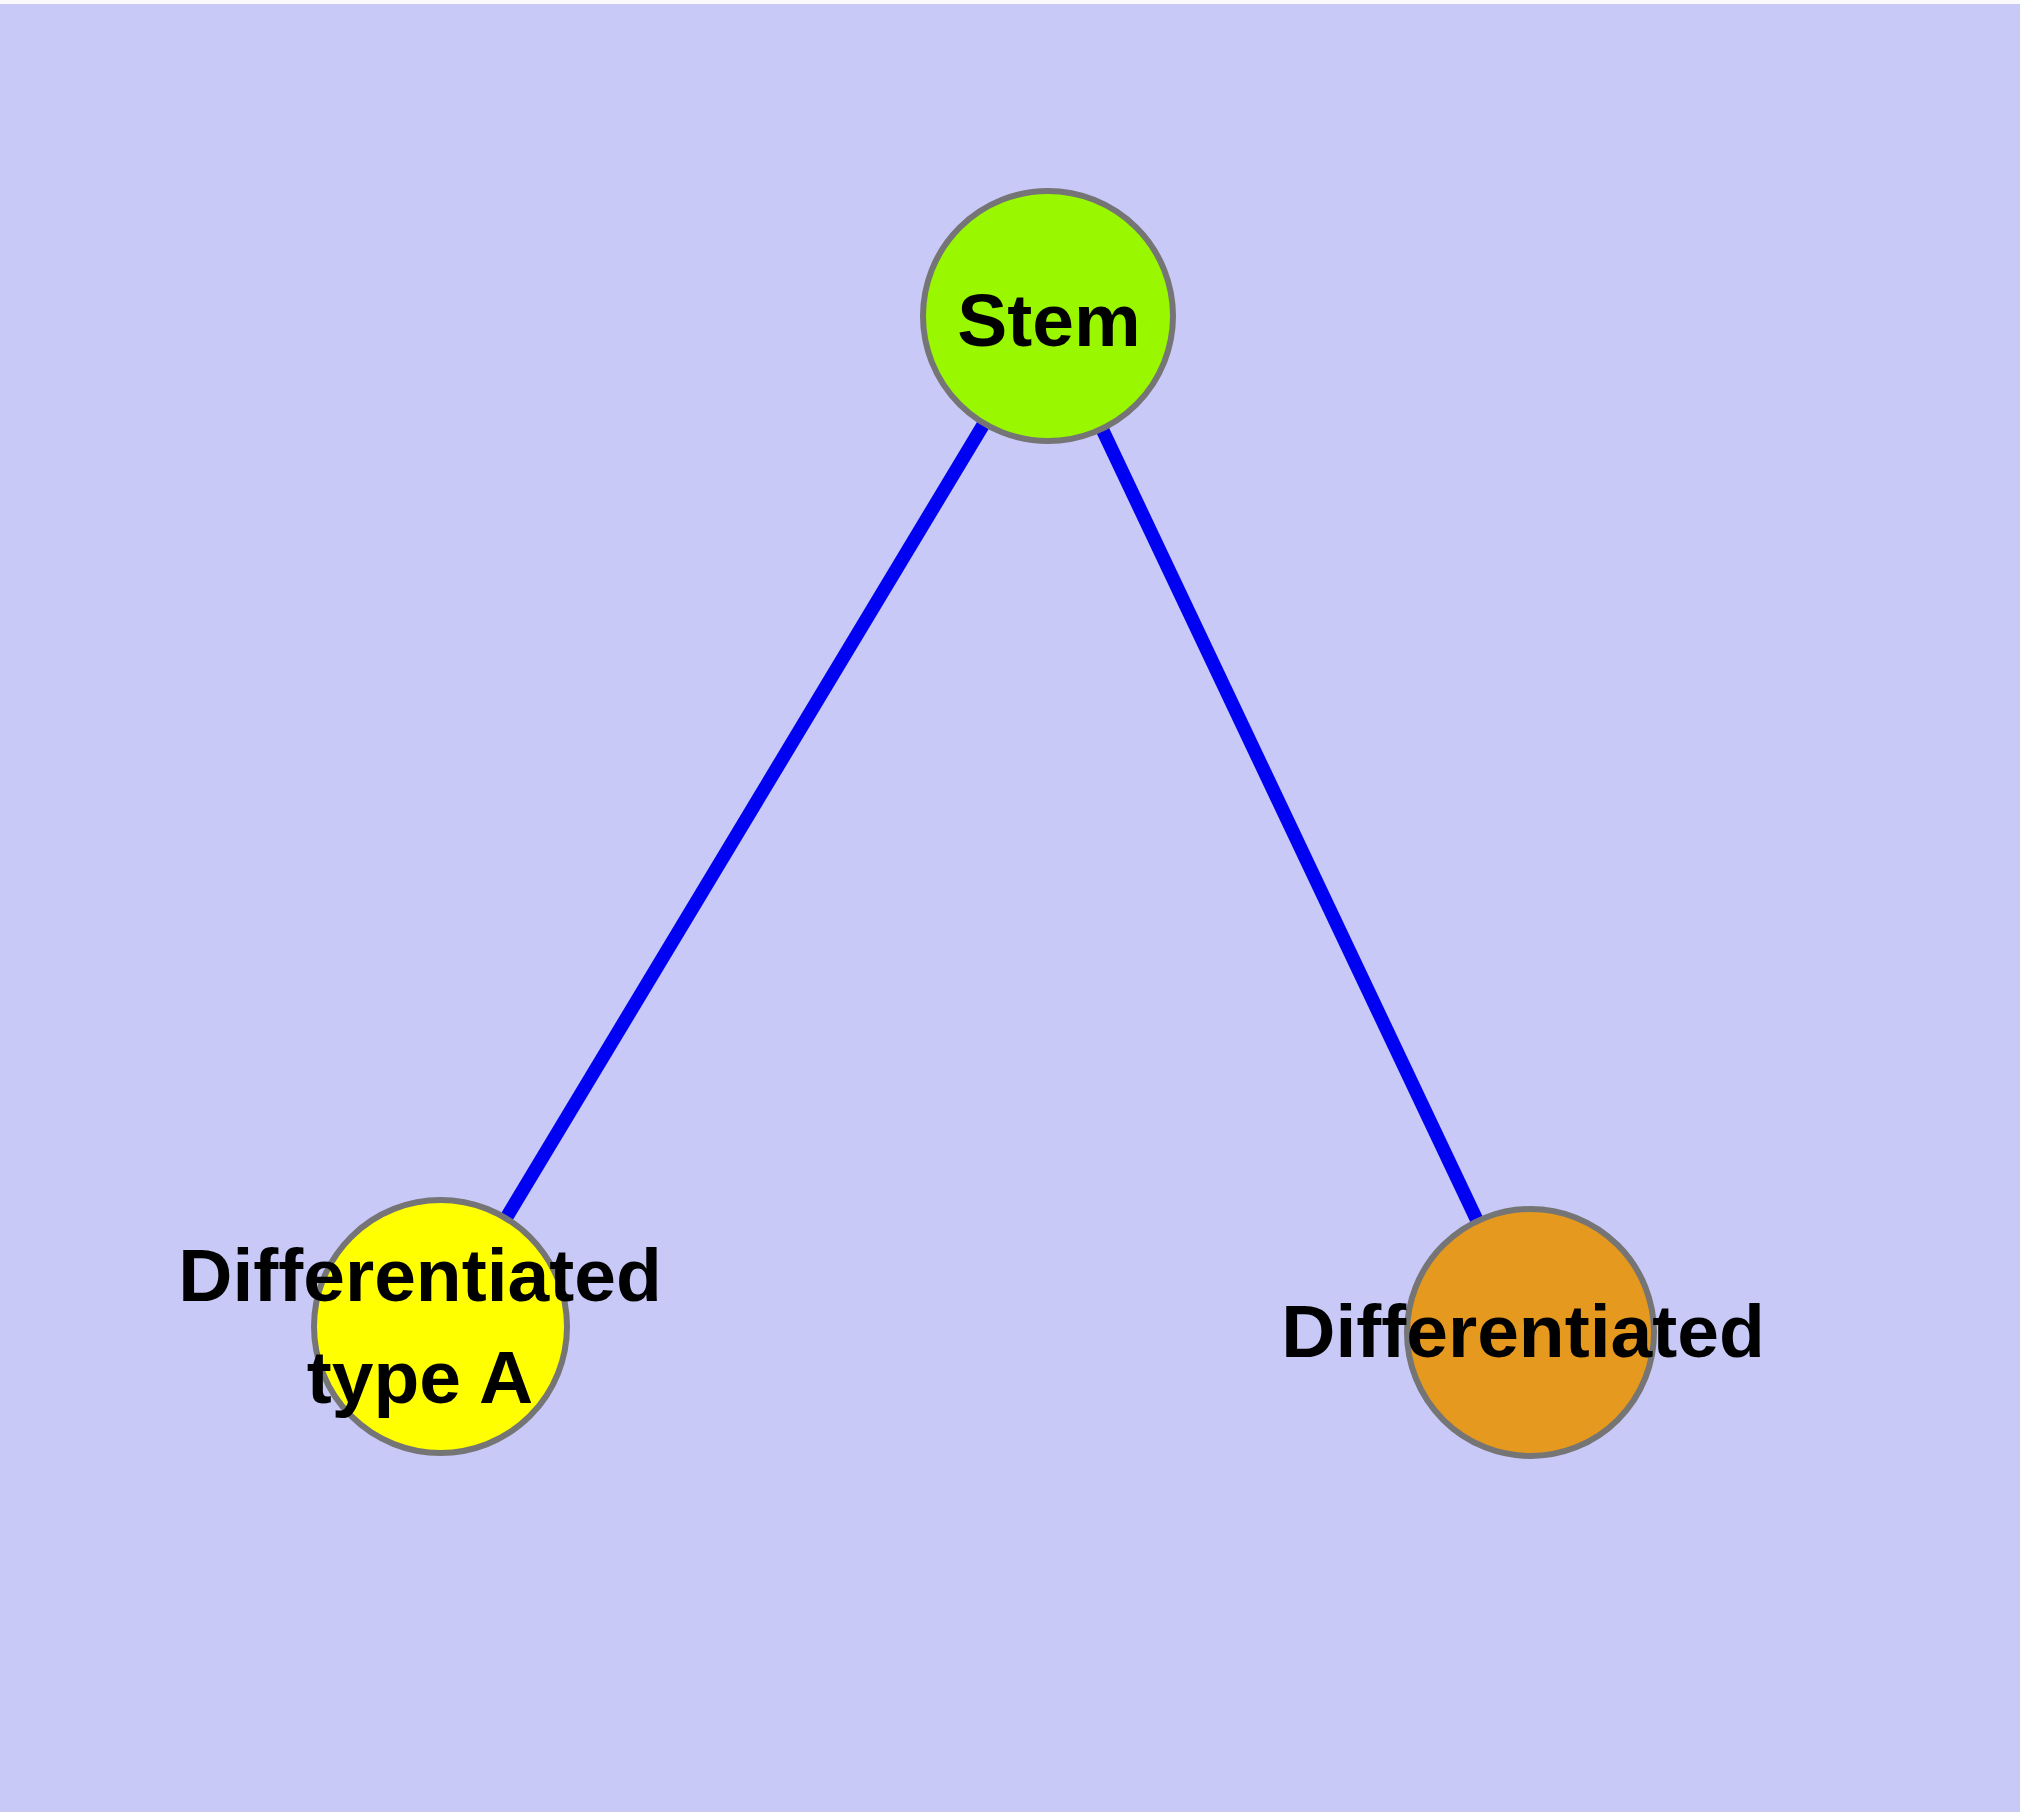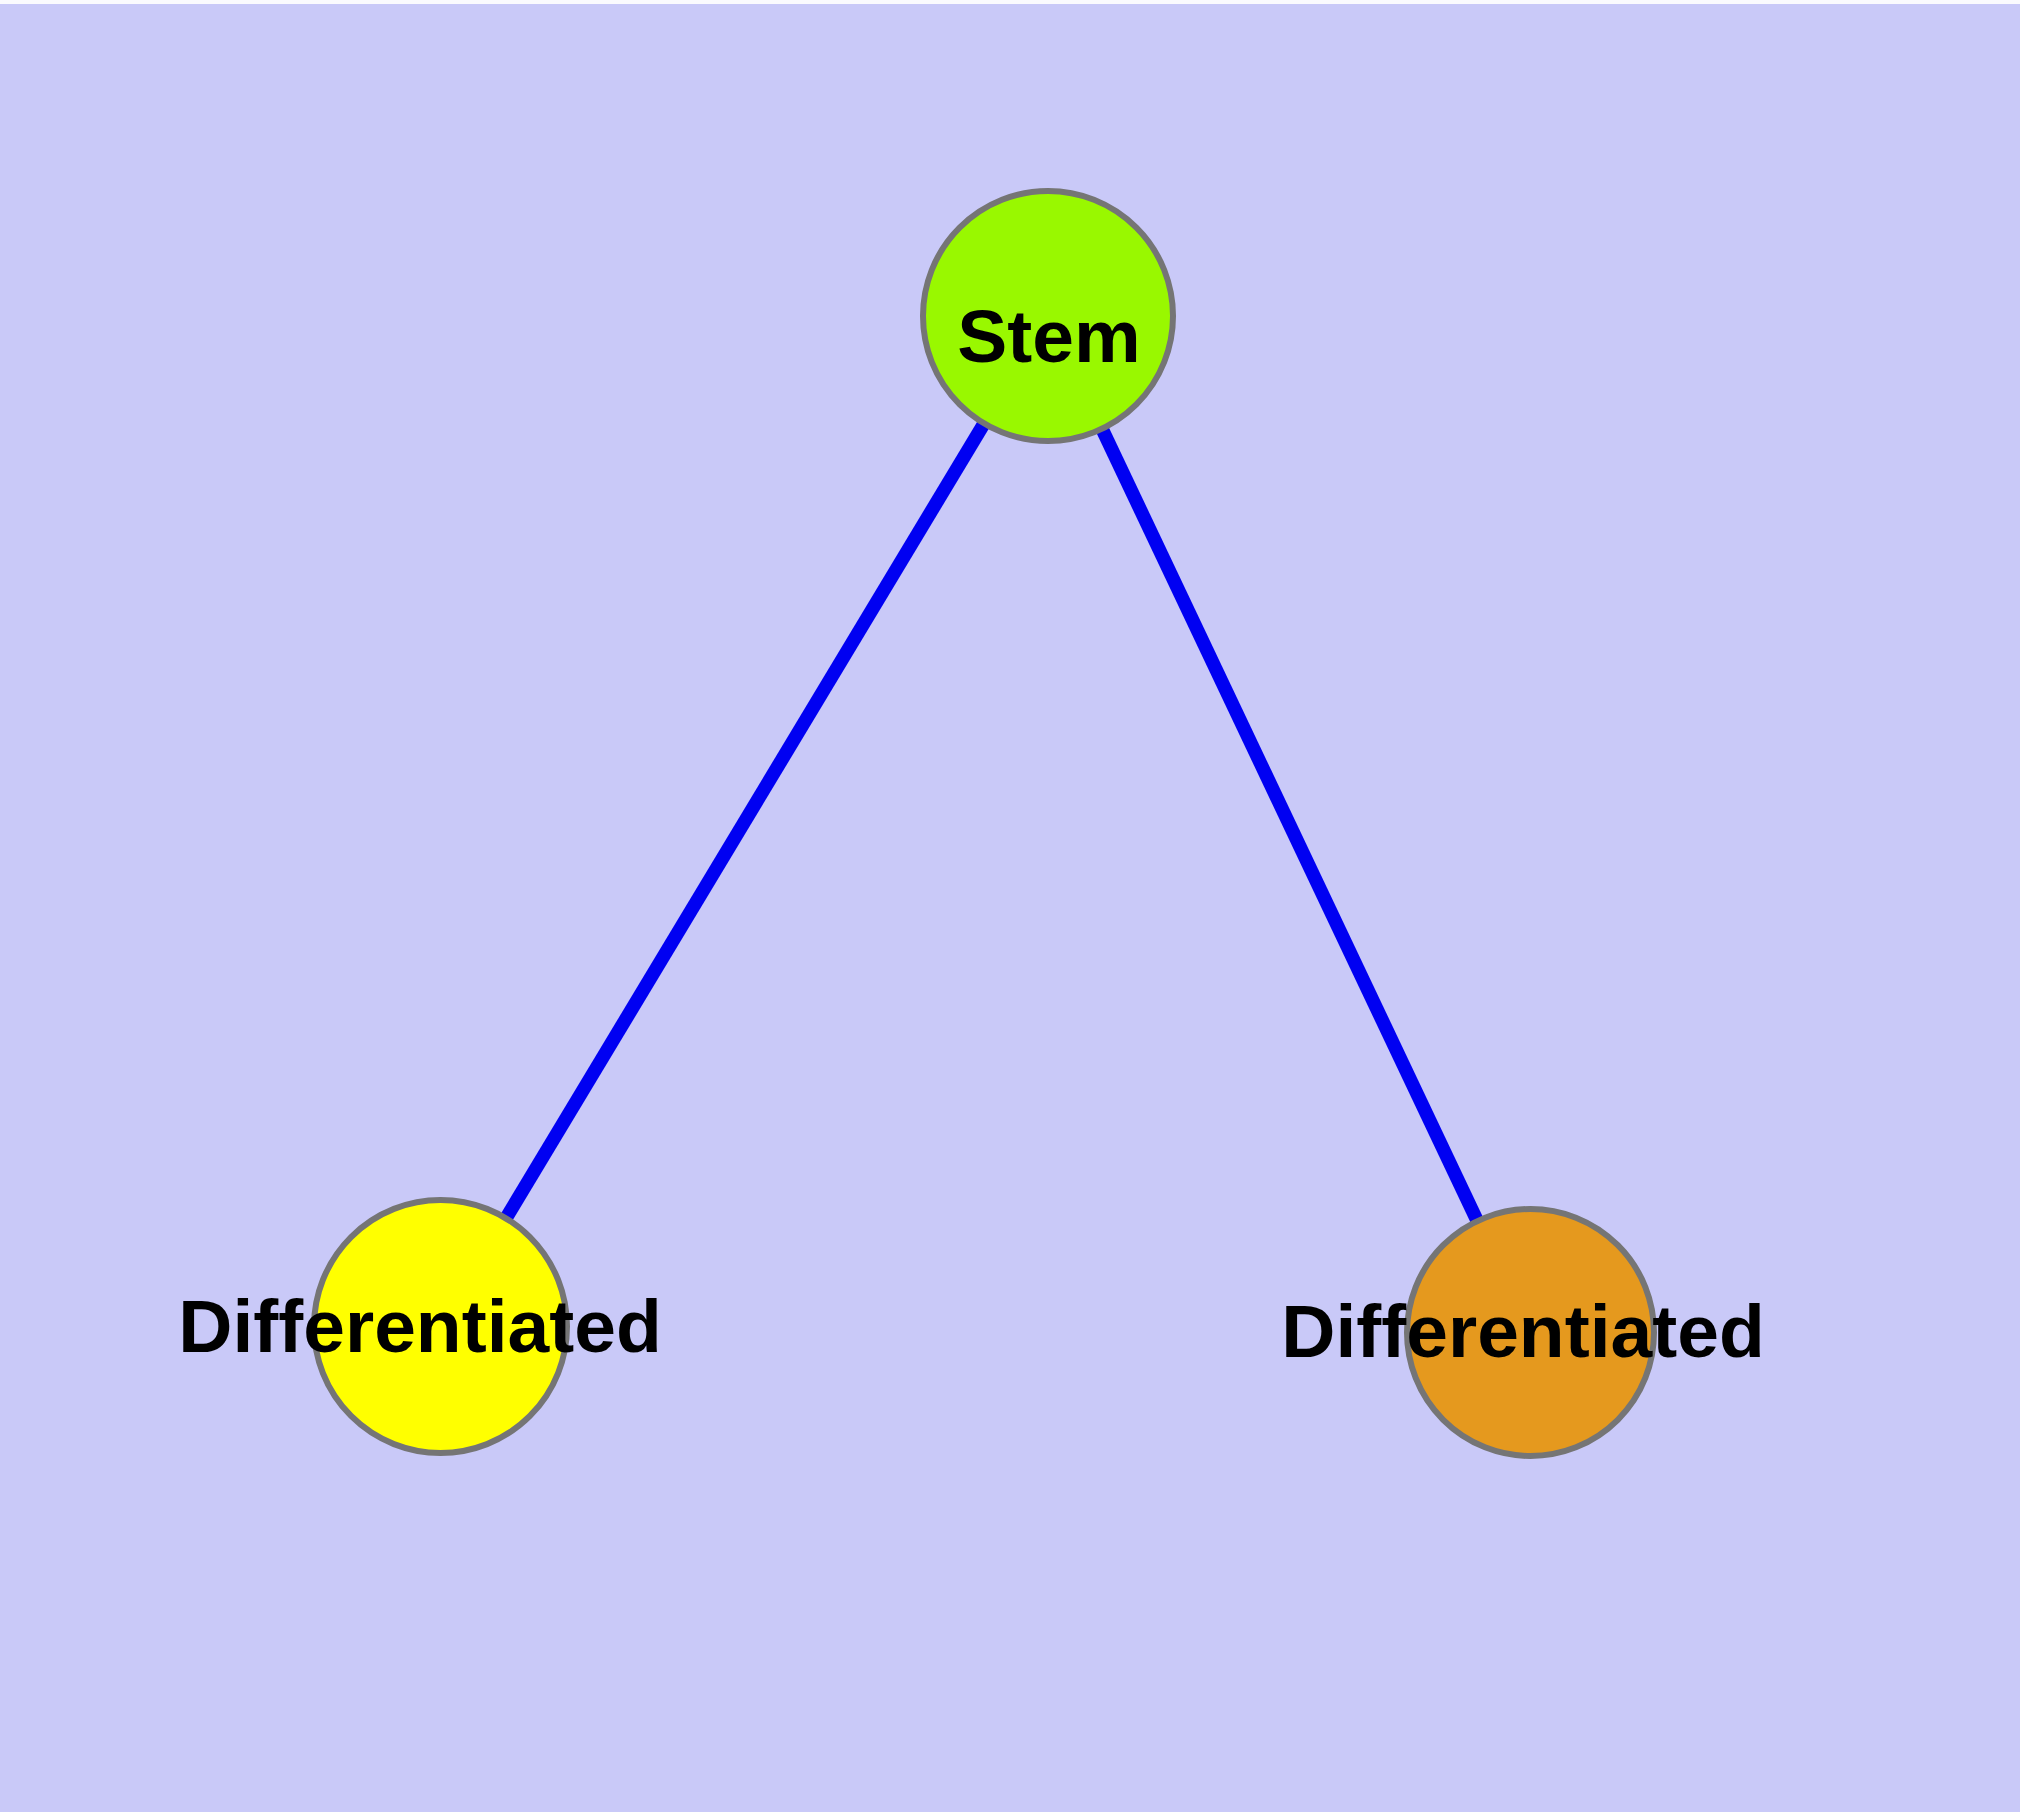--- a/index.html
+++ b/index.html
@@ -38,21 +38,21 @@
   .node-label {
     position: absolute;
     transform: translate(-50%, -50%);
     text-align: center;
     font-weight: bold;
     font-size: 75px;
     line-height: 102px;
     white-space: nowrap;
     letter-spacing: 0px;
   }
-  .label-stem   { left: 1049px; top: 336px;  }
+  .label-stem   { left: 1049px; top: 320px;  }
   .label-type-a { left: 420px;  top: 1326px; }
   .label-type-b { left: 1523px; top: 1331px; }
   .label-line { display: block; }
 </style>
 </head>
 <body>
 
 <div class="canvas" style="background-color: rgb(201, 201, 248);">
 
   <svg class="edges-svg" viewBox="0 0 2384 2138" xmlns="http://www.w3.org/2000/svg">
@@ -65,20 +65,21 @@
   <div class="node node-type-a" style="background-color: rgb(255, 255, 0); border-color: rgb(117, 117, 117);"></div>
 
   <div class="node node-type-b" style="background-color: rgb(229, 153, 30); border-color: rgb(117, 117, 117);"></div>
 
   <div class="node-label label-stem" style="color: rgb(0, 0, 0);">
     <span class="label-line">Stem</span>
   </div>
 
   <div class="node-label label-type-a" style="color: rgb(0, 0, 0);">
     <span class="label-line">Differentiated</span>
+    <span class="label-line">type A</span>
   </div>
 
   <div class="node-label label-type-b" style="color: rgb(0, 0, 0);">
     <span class="label-line">Differentiated</span>
   </div>
 
   <div class="top-strip" style="background-color: rgb(250, 250, 254);"></div>
 
 </div>
 

